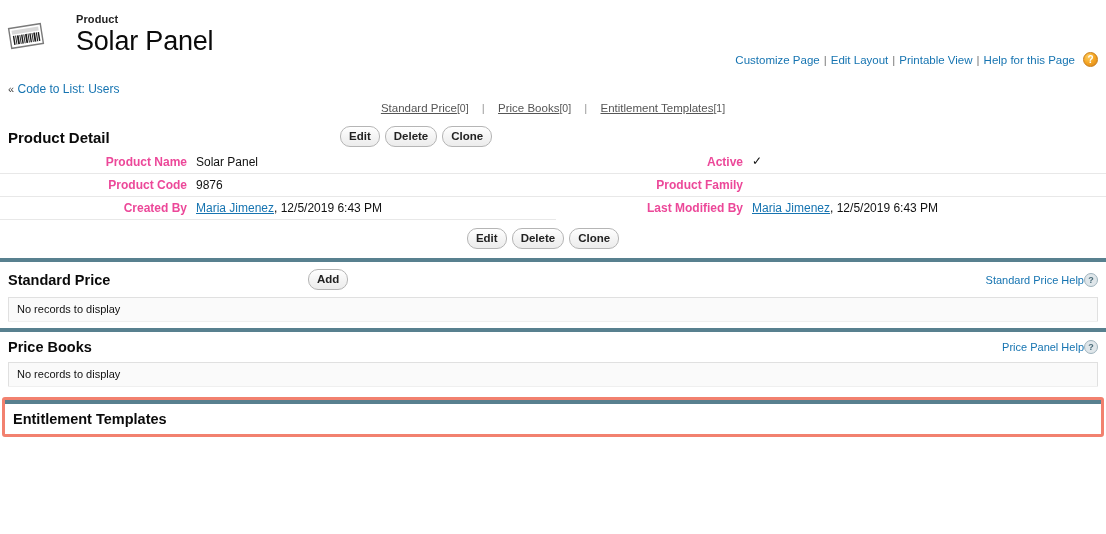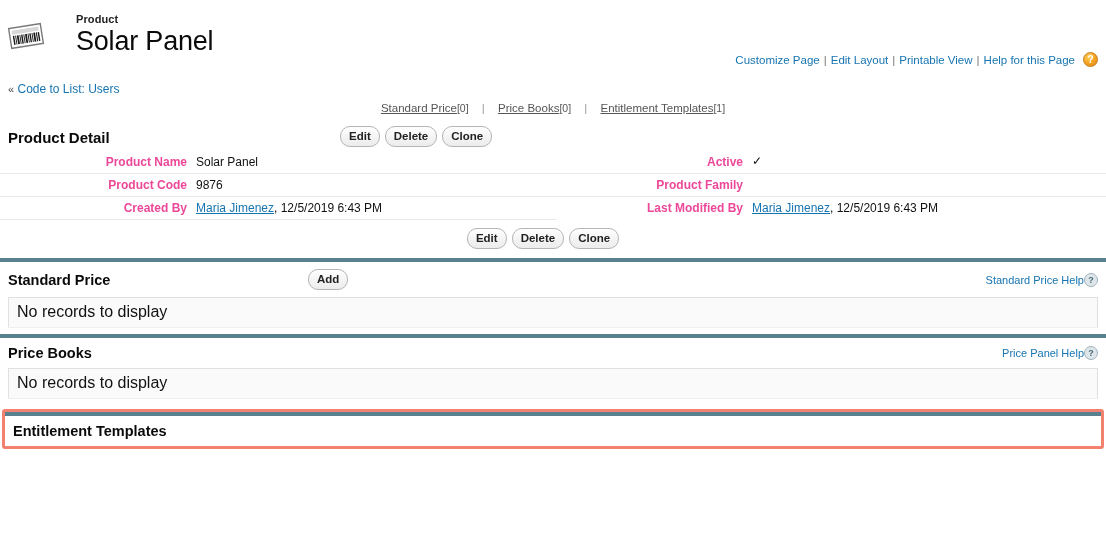--- a/index.html
+++ b/index.html
@@ -197,21 +197,21 @@
     border-bottom: 1px solid #dcdcdc;
     text-align: left;
     font-size: 11.5px;
     font-weight: bold;
     color: #111;
     padding: 5px 8px 5px 8px;
     white-space: nowrap;
   }
   table.rl td {
     padding: 5px 8px 6px 8px;
-    font-size: 16px;
+    font-size: 11px;
     border-bottom: 1px solid #efefef;
   }
   .empty-row td {
     background: #fafafa;
     color: #111;
     font-size: 12px;
     padding: 6px 8px;
   }
   td.action-cell { width: 58px; }
   td.action-cell a { color: #1674b1; }

